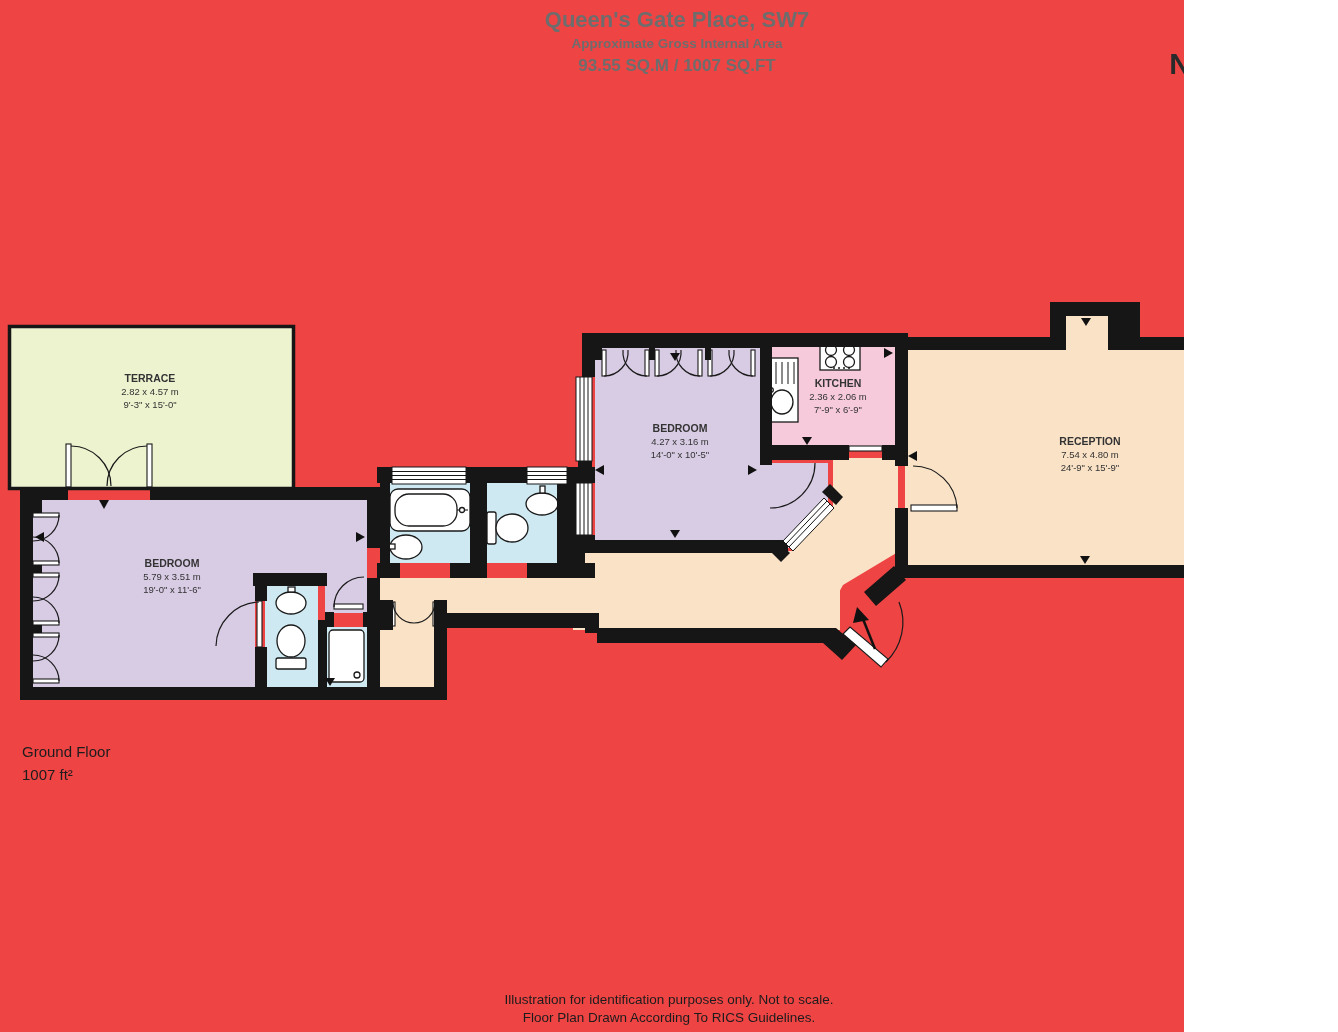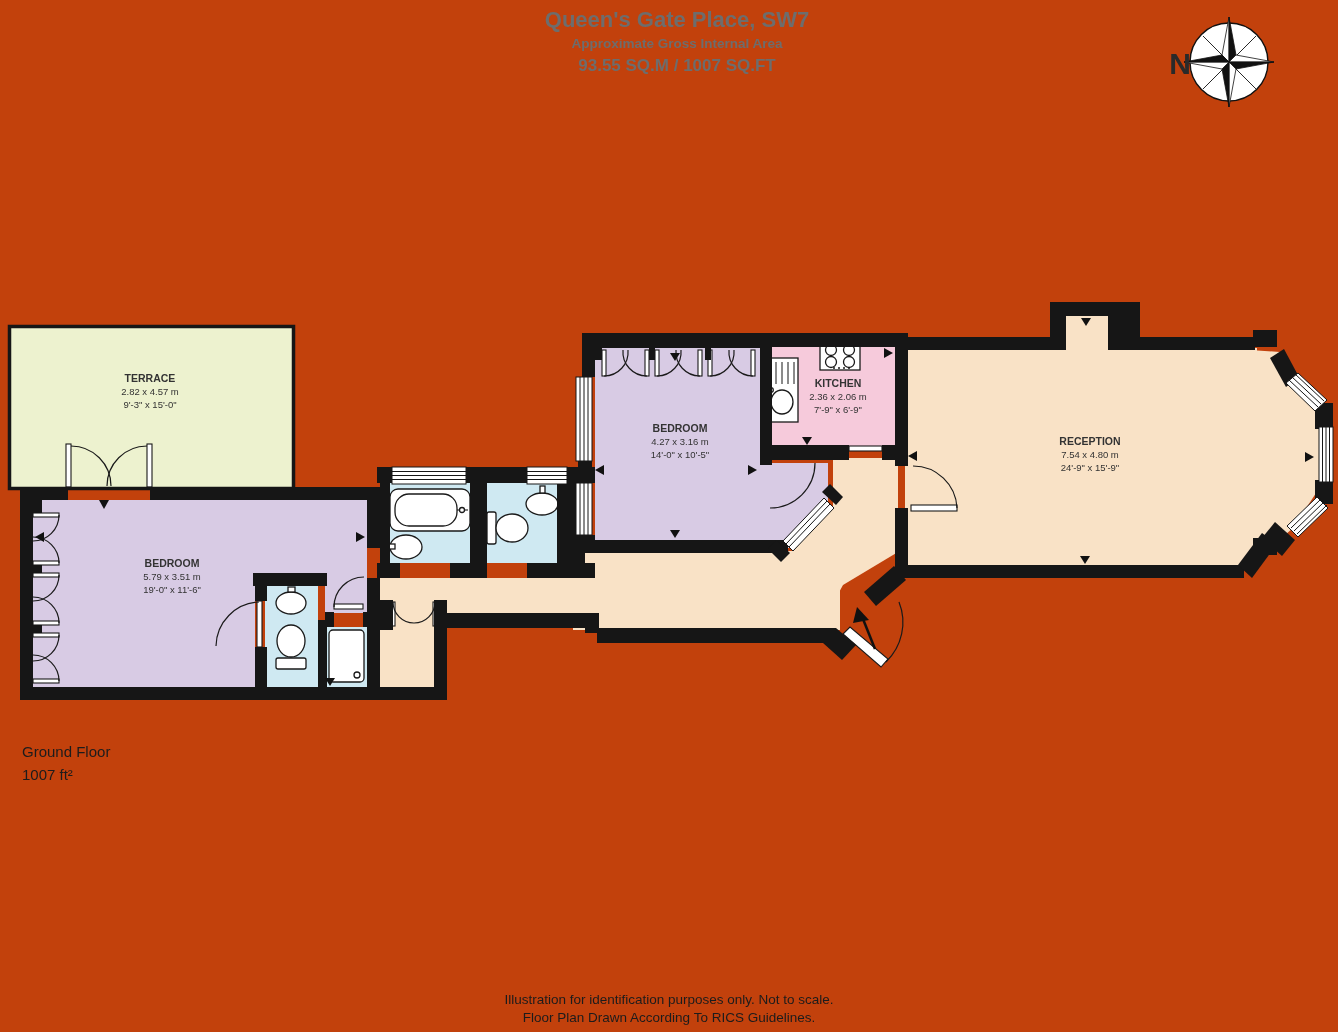--- a/index.html
+++ b/index.html
@@ -1,16 +1,16 @@
 <!DOCTYPE html>
 <html><head>
 <meta charset="utf-8">
 <style>
   html,body{margin:0;padding:0;background:#ffffff;}
-  .page{position:relative;width:1338px;height:1032px;background:#c2410c;overflow:hidden;
+  .page{position:relative;width:1184px;height:1032px;background:#ef4444;overflow:hidden;
         font-family:"Liberation Sans", sans-serif;}
   svg{display:block}
   text{font-family:"Liberation Sans", sans-serif;}
   .title{font-size:22px;font-weight:bold;fill:#6d6d6d;}
   .subtitle{font-size:13.5px;font-weight:bold;fill:#6d6d6d;}
   .arealine{font-size:17px;font-weight:bold;fill:#6d6d6d;}
   .roomname{font-size:10.5px;font-weight:600;fill:#333;}
   .roomdim{font-size:9.5px;fill:#333;}
   .floorinfo{font-size:15px;fill:#1c1c1c;}
   .footer{font-size:13.5px;fill:#1c1c1c;}

